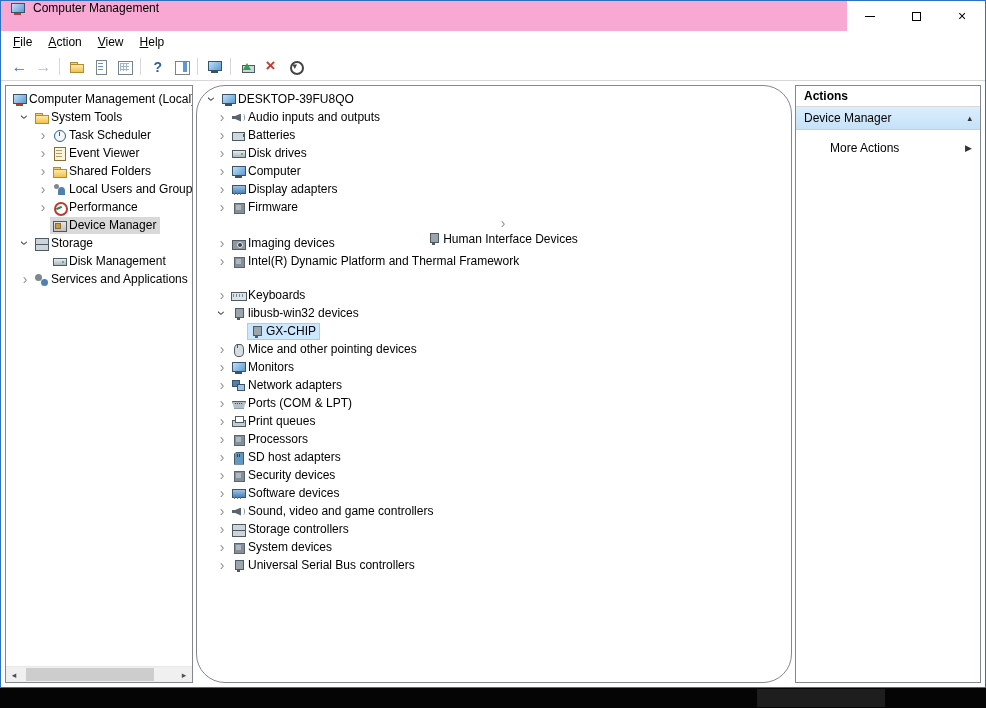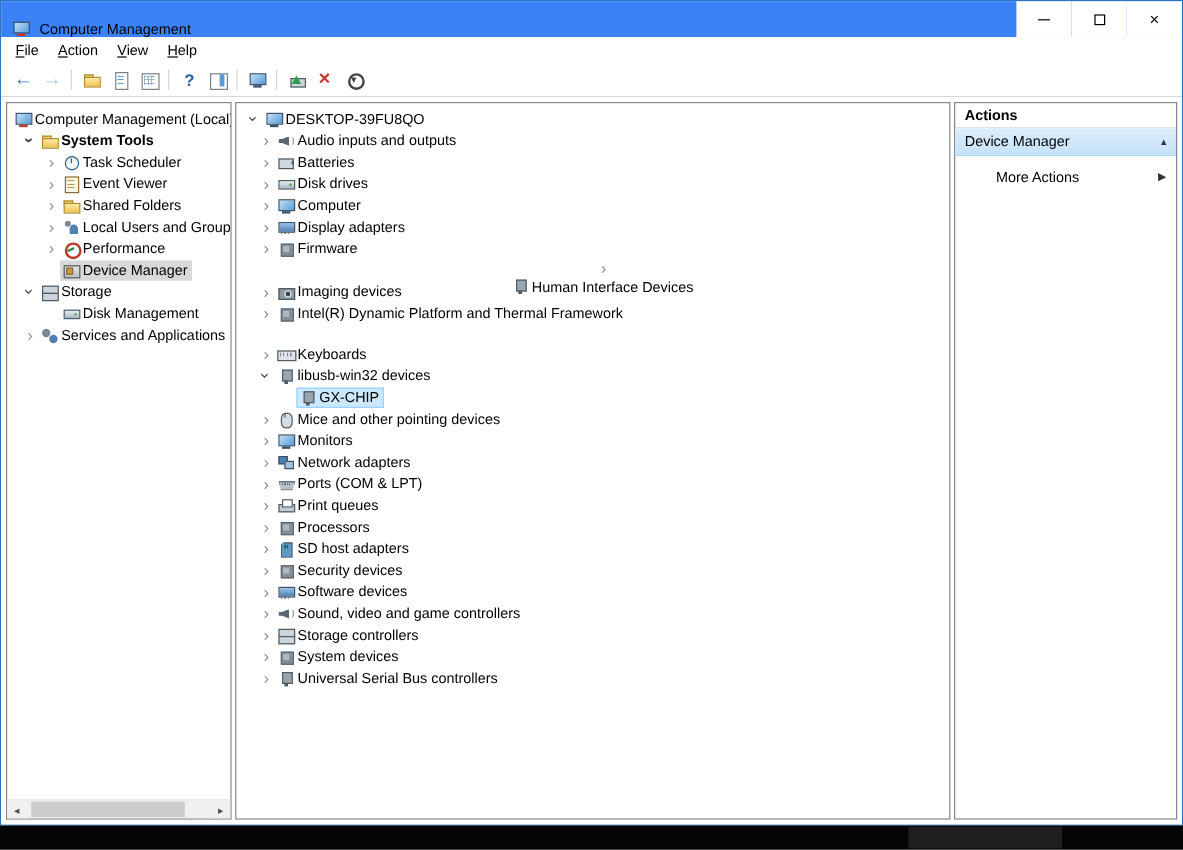--- a/index.html
+++ b/index.html
@@ -2,21 +2,21 @@
 <html><head>
 <meta charset="utf-8">
 <style>
   * { box-sizing: border-box; margin: 0; padding: 0; }
   html,body { width:986px; height:708px; overflow:hidden; }
   body { font-family:"Liberation Sans","DejaVu Sans",sans-serif; font-size:12px; color:#000; background:#000; cursor:default; }
 
   .window { width:986px; height:688px; background:#fff; border:1px solid #2b72c3; display:flex; flex-direction:column; }
 
   
-  .titlebar { height:30px; display:flex; align-items:flex-end; background:#3b82f6; flex:none; }
+  .titlebar { height:30px; display:flex; align-items:flex-start; background:#f9a8d4; flex:none; }
   .titlebar .app-ico { margin:0 8px 0 9px; }
   .title-text { font-size:12px; color:#000; flex:1; white-space:nowrap; }
   .caption-btns { display:flex; height:100%; }
   .cap-btn { width:46px; height:100%; display:flex; align-items:center; justify-content:center; background:#fff; border:none; }
   .min-glyph { width:10px; height:1px; background:#000; display:inline-block; }
   .max-glyph { width:9px; height:9px; border:1px solid #000; display:inline-block; }
   .close-glyph { font-size:14px; line-height:1; color:#000; }
 
   
   .menubar { height:22px; display:flex; align-items:center; padding-left:4px; background:#fff; flex:none; }
@@ -24,21 +24,21 @@
 
   
   .toolbar { height:28px; display:flex; align-items:center; padding-left:6px; border-bottom:1px solid #d7d7d7; background:#fff; flex:none; }
   .tbtn { width:24px; height:24px; border:none; background:transparent; display:flex; align-items:center; justify-content:center; }
   .tsep { width:1px; height:17px; background:#d6d6d6; margin:0 4px; }
 
   
   .content { flex:1; display:flex; gap:3px; padding:4px; background:#fff; overflow:hidden; }
   .pane { border:1px solid #828790; background:#fff; overflow:hidden; }
   .pane-left { width:188px; flex:none; display:flex; flex-direction:column; }
-  .pane-mid { flex:1; }
+  .pane-mid { flex:1;border-radius:29px; }
   .pane-right { width:186px; flex:none; }
 
   
   .tree { padding:4px 0 0 2px; overflow:hidden; flex:1; }
   .tree-mid { padding-left:8px; }
   .trow { display:flex; align-items:center; height:18px; white-space:nowrap; }
   .exp { width:14px; flex:none; display:inline-flex; align-items:center; justify-content:center; font-size:14px; line-height:1; color:#8f8f8f; }
   .exp::before { content:"›"; }
   .exp.open { color:#3c3c3c; transform:rotate(90deg); }
   .exp.none::before { content:""; }
@@ -205,21 +205,21 @@
       <div class="tree">
 
           <div class="trow" style="padding-left: 0px;">
             <span class="exp none noslot"></span>
             <span class="selwrap">
               <span class="ti ic-cm"></span>
               <span class="lbl">Computer Management (Local)</span>
             </span>
           </div>
 
-          <div class="trow" style="padding-left: 10px; font-weight: bold;">
+          <div class="trow" style="padding-left: 10px;">
             <span class="exp open"></span>
             <span class="selwrap">
               <span class="ti ic-folder"></span>
               <span class="lbl">System Tools</span>
             </span>
           </div>
 
           <div class="trow" style="padding-left: 28px;">
             <span class="exp closed"></span>
             <span class="selwrap">

